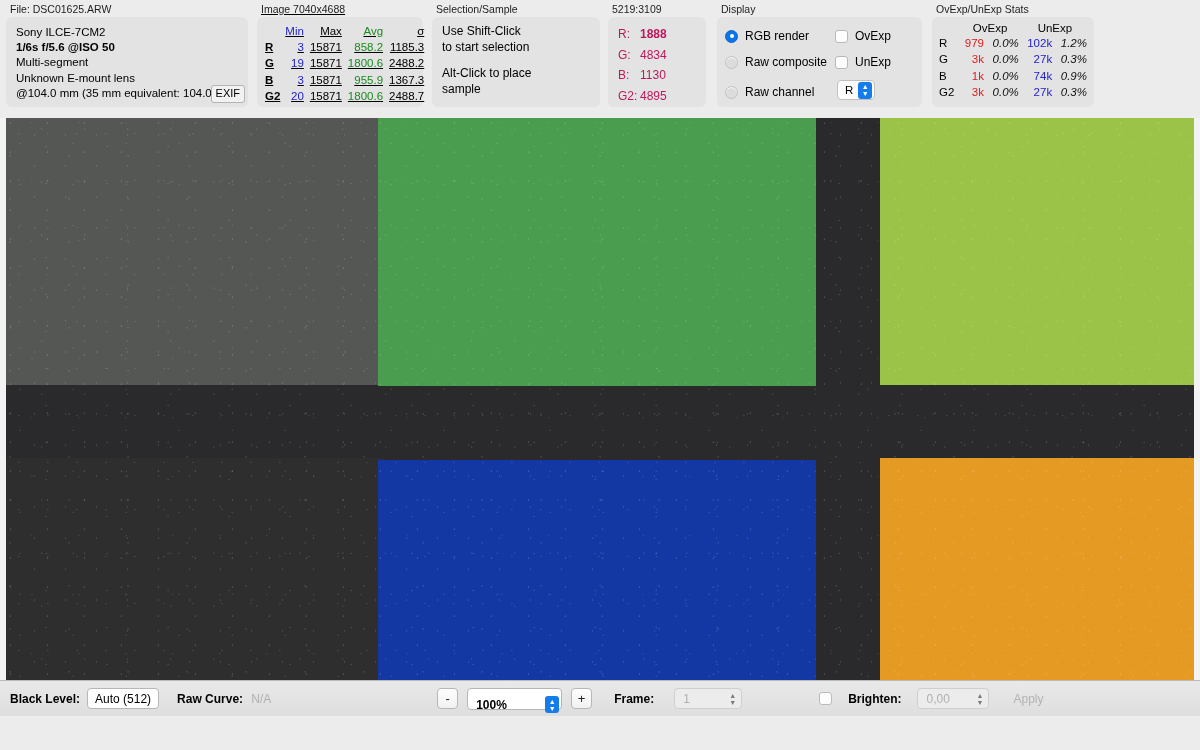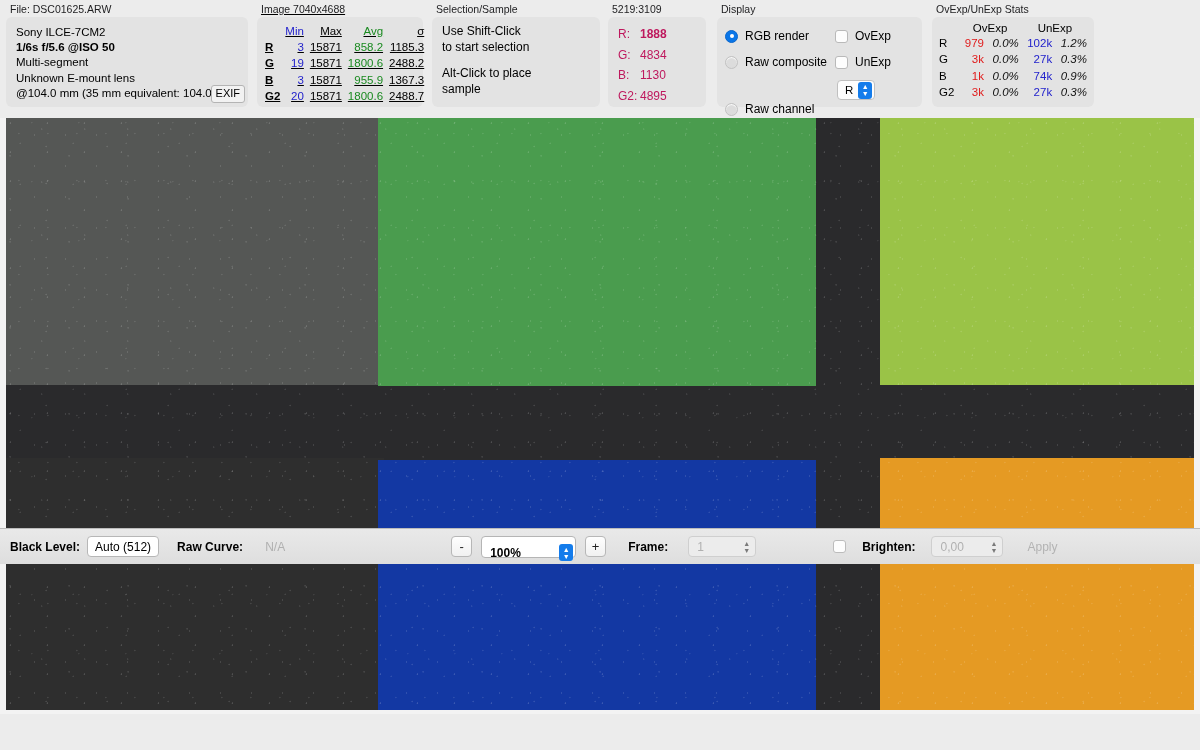--- a/index.html
+++ b/index.html
@@ -3,21 +3,21 @@
 <meta charset="utf-8">
 <style>
   * { box-sizing: border-box; margin: 0; padding: 0; }
   html, body {
     width: 1200px; height: 750px;
     font-family: "Liberation Sans", sans-serif;
     background: #ececec;
     overflow: hidden;
     -webkit-font-smoothing: antialiased;
   }
-  .app { position: relative; width: 1200px; height: 564px; background: #ececec; }
+  .app { position: relative; width: 1200px; height: 716px; background: #ececec; }
 
   
   .toprow { position: absolute; left: 0; top: 0; width: 1200px; height: 118px; background: #ececec; }
   .grp { position: absolute; top: 3px; }
   .grp-title {
     font-size: 10.5px; color: #1d1d1f; line-height: 12px;
     padding-left: 4px; white-space: nowrap;
   }
   .grp-box {
     margin-top: 2px;
@@ -296,21 +296,21 @@
             <span class="radio"></span>
             <span class="ctl-lbl">Raw composite</span>
           </div>
           <div class="ctl" style="left:110px; top:6px;">
             <span class="chk"></span>
             <span class="ctl-lbl">UnExp</span>
           </div>
         </div>
 
         <div class="disp-row">
-          <div class="ctl" style="left:0px; top:27px;align-items:flex-end;">
+          <div class="ctl" style="left:0px; top:10px;align-items:flex-end;">
             <span class="radio"></span>
             <span class="ctl-lbl">Raw channel</span>
           </div>
           <div class="popup" style="left:112px; top:5px;">
             <span class="pv">R</span>
             <span class="stepper-blue">▲<br>▼</span>
           </div>
         </div>
 
       </div>
@@ -370,21 +370,21 @@
         <div class="patch" style="left: 372px; top: 342px; width: 438px; height: 250px; background: rgb(19, 56, 163);"></div>
         <div class="patch" style="left: 874px; top: 340px; width: 314px; height: 252px; background: rgb(229, 154, 35);"></div>
       </div>
   </div>
 
   <div class="bottombar">
     <div style="display:flex;align-items:center;gap:7px;margin-left:10px;">
       <span class="bb-label">Black Level:</span>
       <span class="field-box">Auto (512)</span>
     </div>
-    <div style="display:flex;align-items:center;gap:22px;margin-left:18px;">
+    <div style="display:flex;align-items:center;gap:8px;margin-left:18px;">
       <span class="bb-label">Raw Curve:</span>
       <span class="bb-label muted" style="font-weight:normal">N/A</span>
     </div>
 
     <div style="display:flex;align-items:center;gap:9px;margin-left:166px;">
       <span class="sq-btn">-</span>
       <span class="combo">
         <span>100%</span>
         <span class="stepper-blue">▲<br>▼</span>
       </span>

